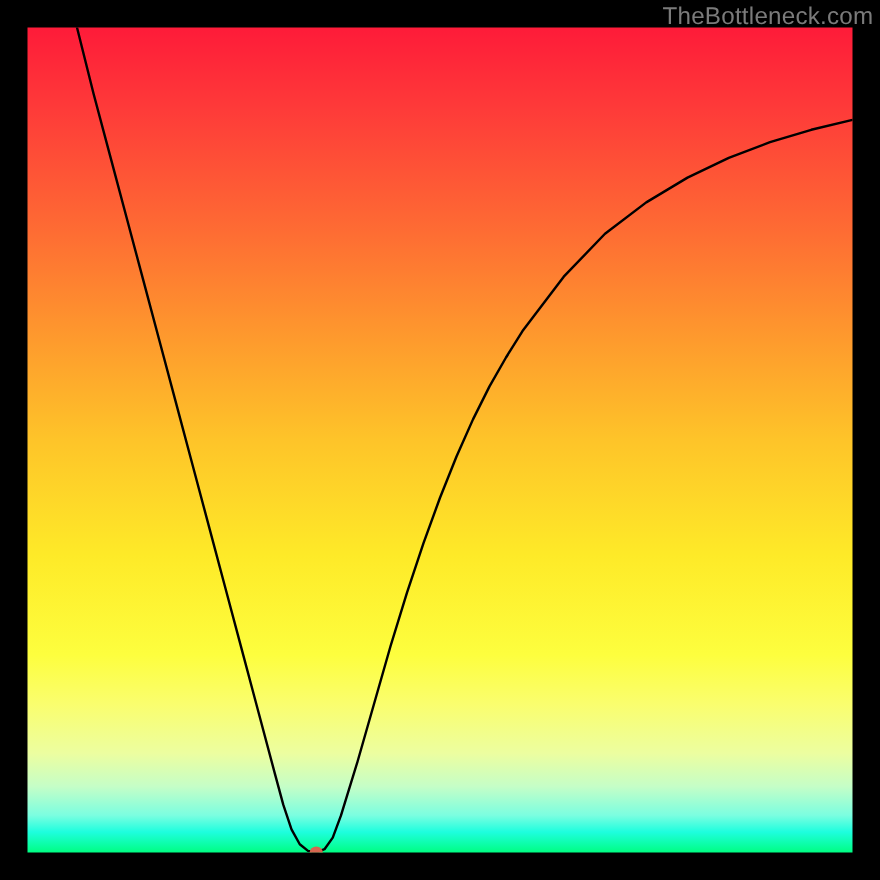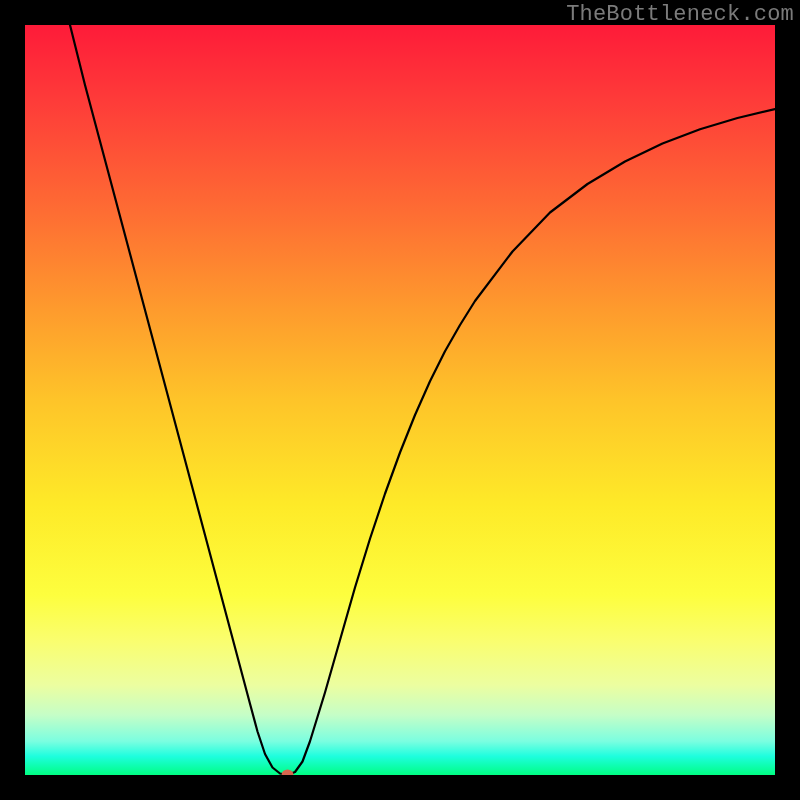--- a/index.html
+++ b/index.html
@@ -17,21 +17,20 @@
     background: #000;
   }
   .watermark {
     position: absolute;
     top: 2px;
     right: 6px;
     color: #7b7b7b;
     font-size: 22px;
     font-weight: 500;
     letter-spacing: 0.2px;
-    font-family: Liberation Mono, monospace;
   }
   .plot {
     position: absolute;
     left: 25px;
     top: 25px;
     width: 750px;
     height: 750px;
   }
   .plot-bg {
     position: absolute;

